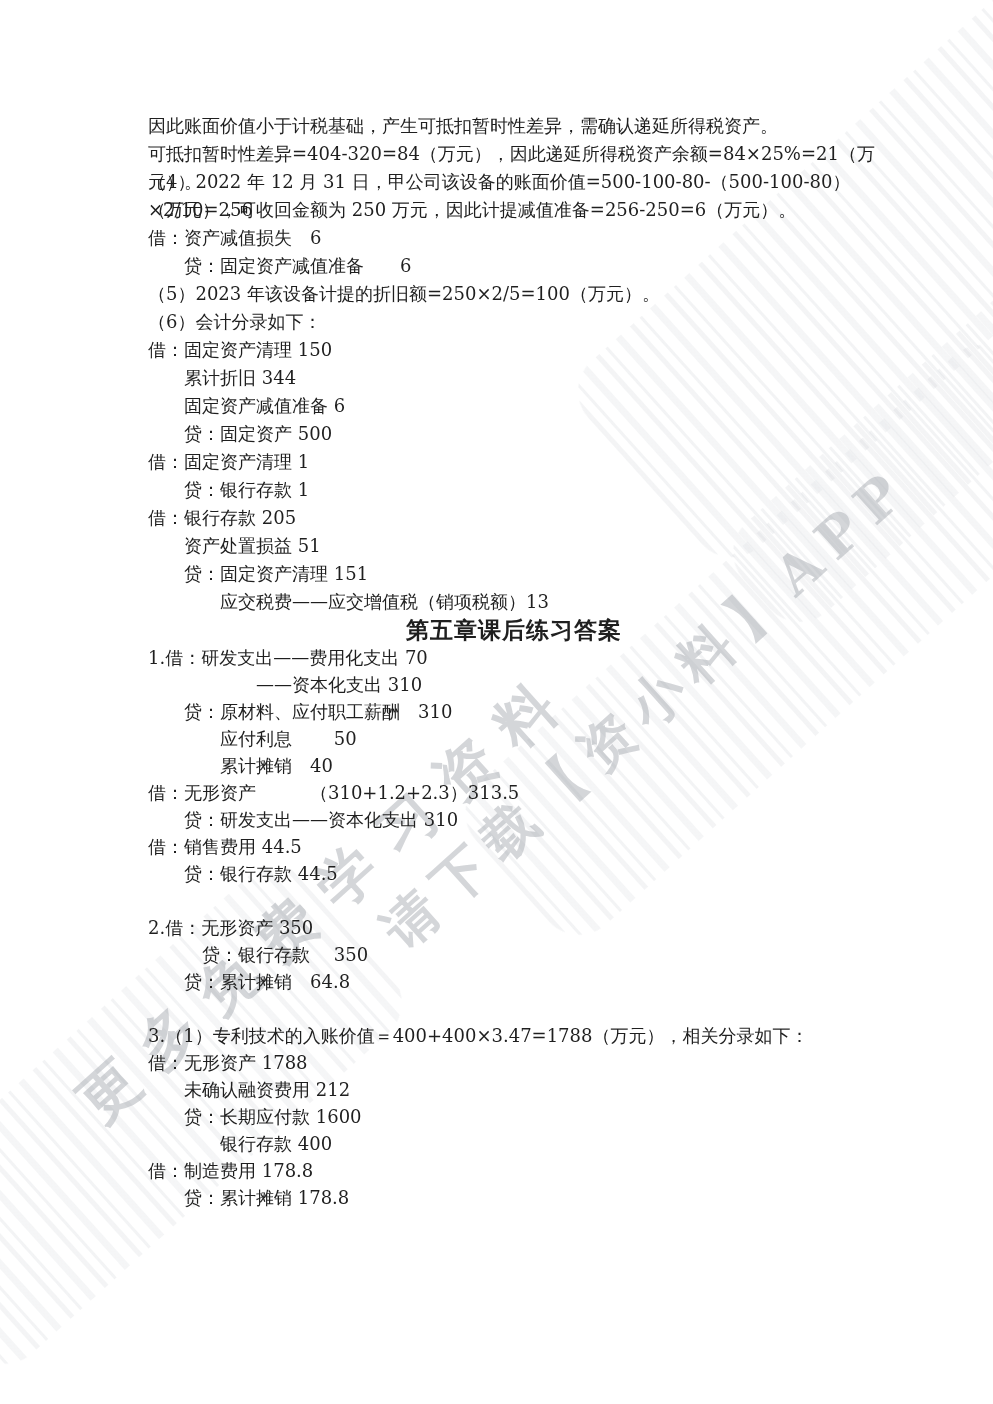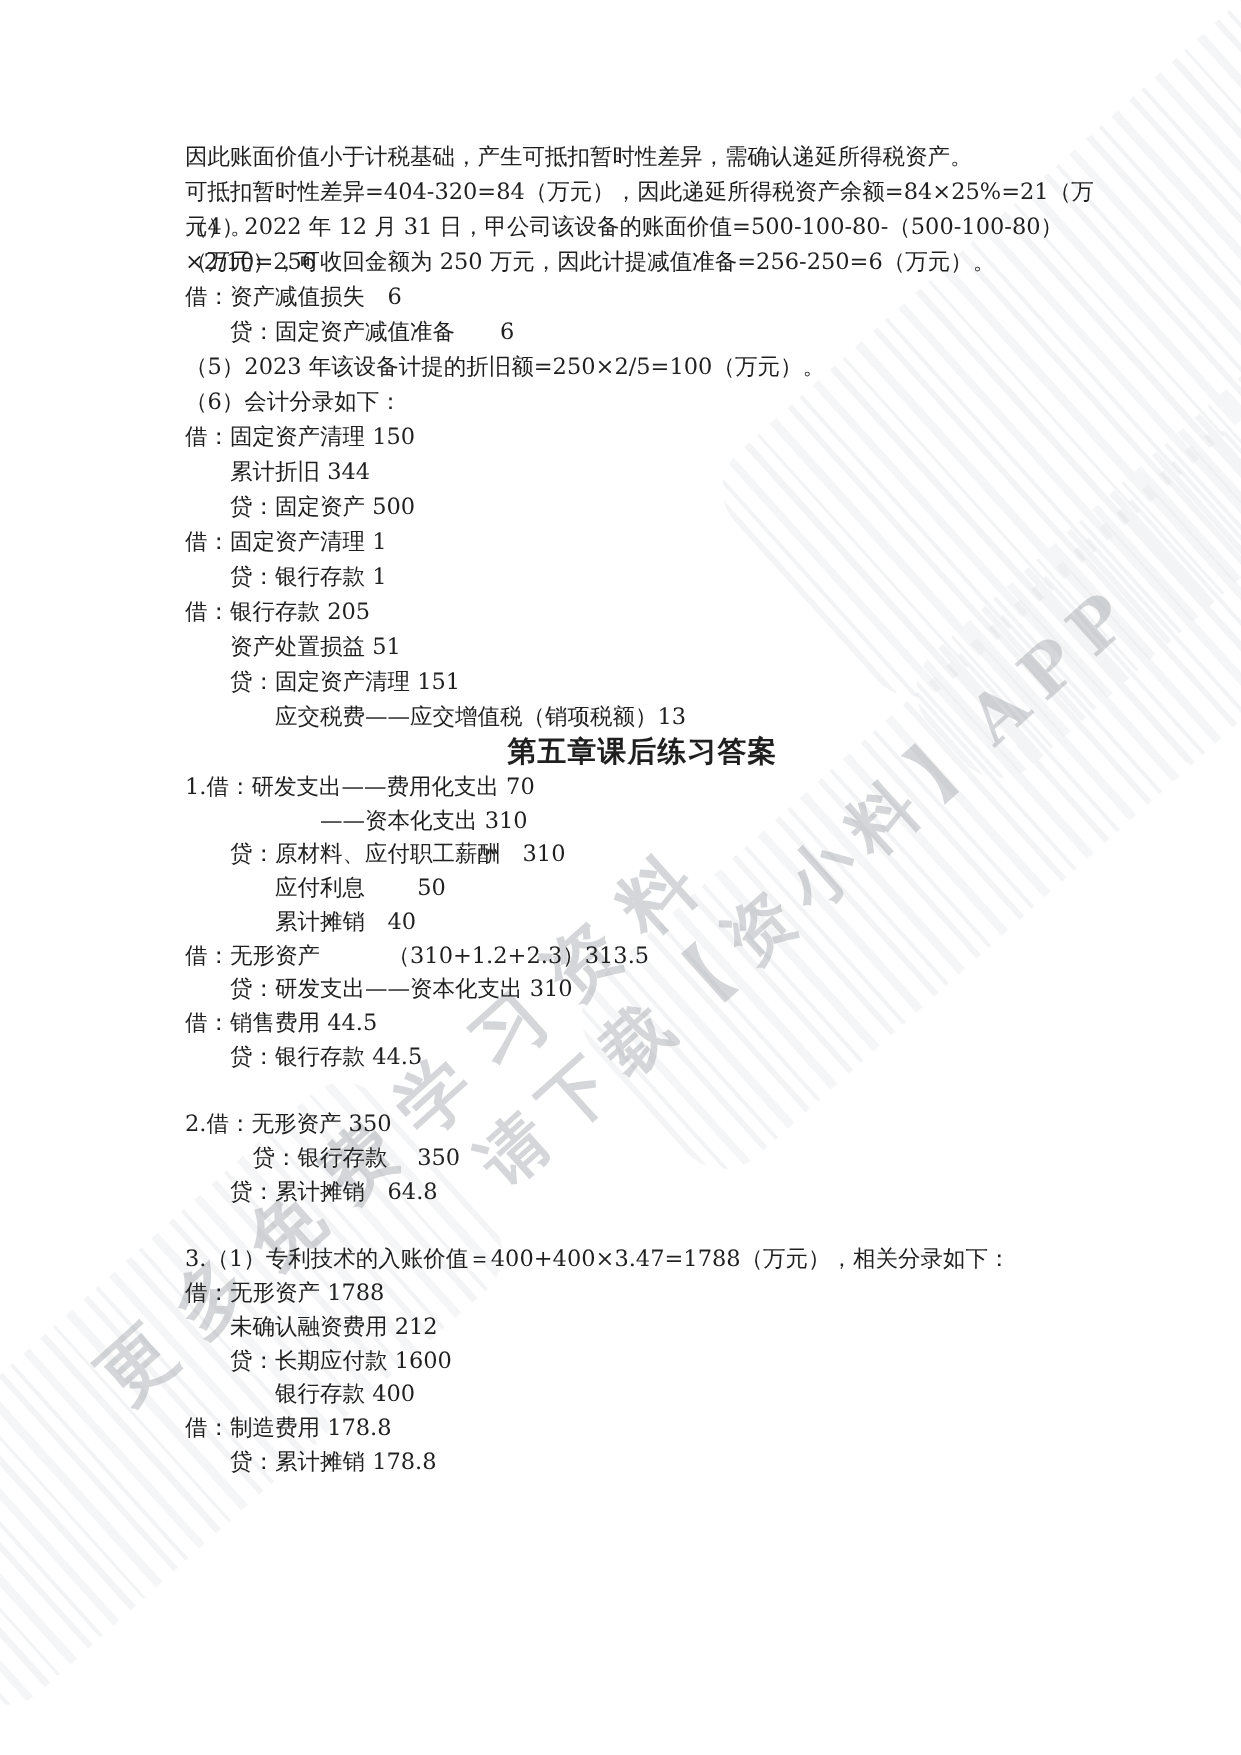--- a/index.html
+++ b/index.html
@@ -84,20 +84,21 @@
         <div class="l">因此账面价值小于计税基础，产生可抵扣暂时性差异，需确认递延所得税资产。</div>
         <div class="l">可抵扣暂时性差异=404-320=84（万元），因此递延所得税资产余额=84×25%=21（万元）。</div>
         <div class="l">（4）2022 年 12 月 31 日，甲公司该设备的账面价值=500-100-80-（500-100-80）×2/10=256</div>
         <div class="l">（万元），可收回金额为 250 万元，因此计提减值准备=256-250=6（万元）。</div>
         <div class="l">借：资产减值损失　6</div>
         <div class="l">　　贷：固定资产减值准备　　6</div>
         <div class="l">（5）2023 年该设备计提的折旧额=250×2/5=100（万元）。</div>
         <div class="l">（6）会计分录如下：</div>
         <div class="l">借：固定资产清理 150</div>
         <div class="l">　　累计折旧 344</div>
+        <div class="l">　　固定资产减值准备 6</div>
         <div class="l">　　贷：固定资产 500</div>
         <div class="l">借：固定资产清理 1</div>
         <div class="l">　　贷：银行存款 1</div>
         <div class="l">借：银行存款 205</div>
         <div class="l">　　资产处置损益 51</div>
         <div class="l">　　贷：固定资产清理 151</div>
         <div class="l">　　　　应交税费——应交增值税（销项税额）13</div>
       </div>
     <div class="heading">第五章课后练习答案</div>
     <div class="lines part2">

